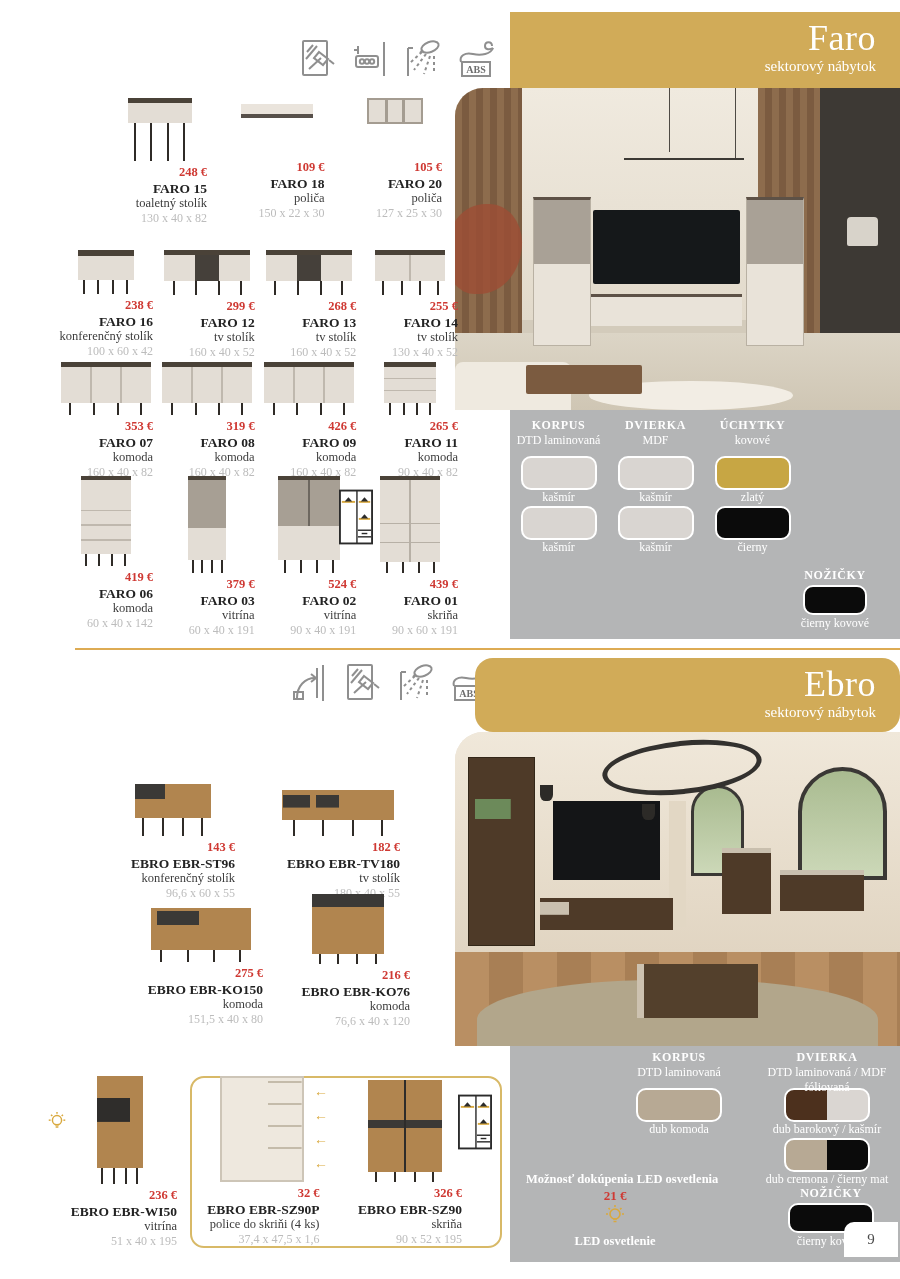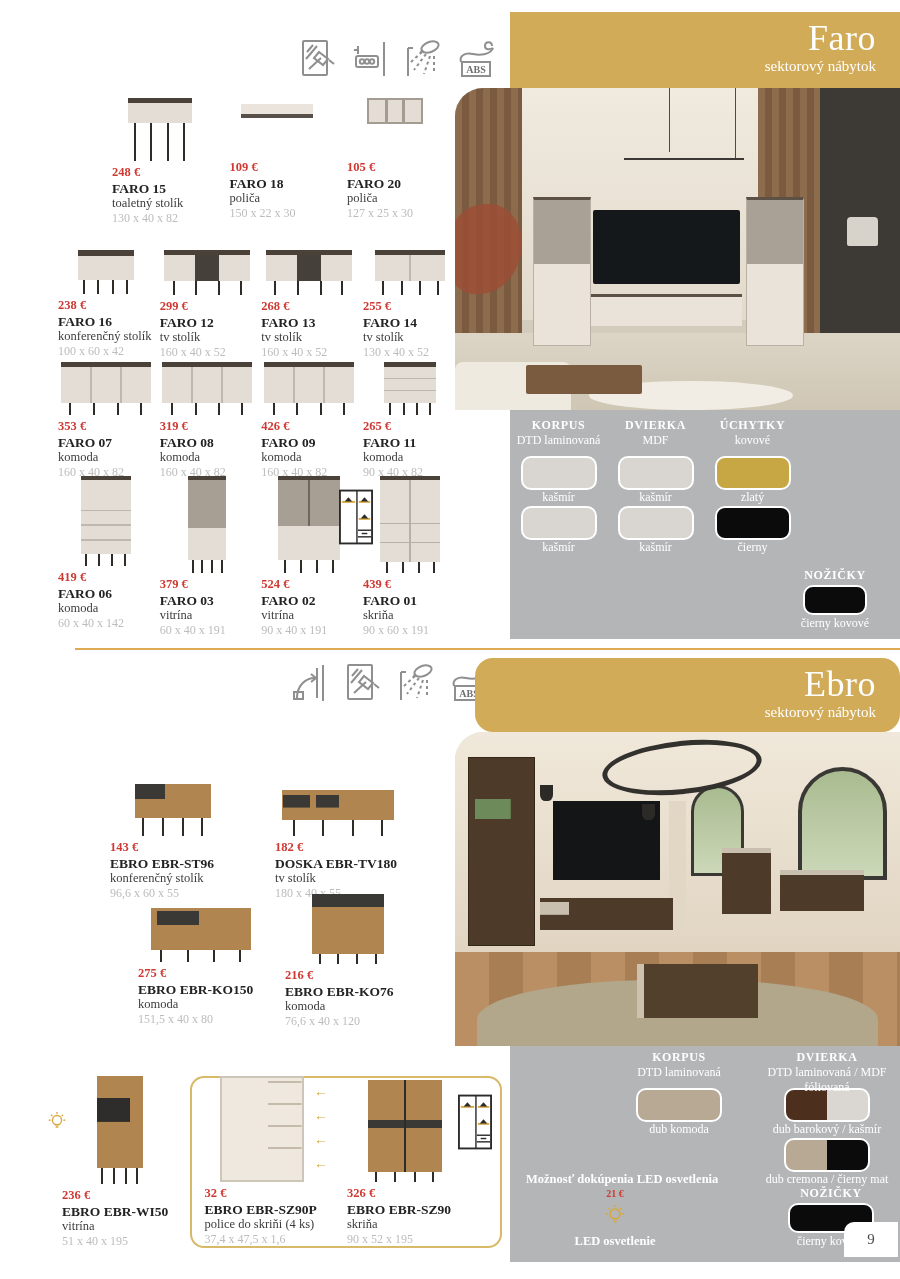--- a/index.html
+++ b/index.html
@@ -61,21 +61,21 @@
 
   
   .prod-row{position:absolute;display:flex;justify-content:space-between}
   #f-row1{left:112px;top:98px;width:330px;height:122px}
   #f-row2{left:58px;top:250px;width:400px;height:106px}
   #f-row3{left:58px;top:362px;width:400px;height:112px}
   #f-row4{left:58px;top:476px;width:400px;height:152px}
   #e-row1{left:110px;top:770px;width:290px;height:130px}
   #e-row2{left:138px;top:894px;width:272px;height:132px}
   #e-row3{left:62px;top:1076px;width:400px;height:170px}
-  .product{width:95px;display:flex;flex-direction:column;text-align:left}
+  .product{width:95px;display:flex;flex-direction:column;text-align:right}
   #e-row1 .product,#e-row2 .product{width:125px}
   #e-row3 .product{width:115px}
   .imgzone{flex:1;display:flex;align-items:flex-end;justify-content:center;position:relative;margin-bottom:4px}
   .f-price{font-size:12.5px;font-weight:bold;color:#cf3933;line-height:1.25}
   .f-name{font-size:13.5px;font-weight:bold;color:#232323;line-height:1.15}
   .f-desc{font-size:12.5px;color:#3c3c3c;line-height:1.15}
   .f-dims{font-size:12px;color:#bcbcbc;line-height:1.2}
 
   
   .furn{--lh:14px}
@@ -126,21 +126,21 @@
   .sw-item{margin-bottom:2px}
   .sw-box{width:76px;height:34px;border:2px solid #fff;border-radius:10px;margin:2px auto 0;background:#ccc}
   #panel-ebro .sw-box{width:86px}
   .sw-label{font-size:12px;line-height:1.2}
   .legs-block{position:absolute;width:90px;text-align:center}
   #legs-faro{right:20px;top:158px}
   #legs-ebro{right:24px;top:140px}
   .legs-block .sw-box{width:64px;height:30px}
   .legs-block .sw-label{width:70px;margin:1px auto 0}
   .led-note{position:absolute;left:16px;top:126px;font-weight:bold;font-size:12.5px}
-  .led-price{position:absolute;left:60px;top:142px;width:90px;text-align:center;color:#cf3933;font-weight:bold;font-size:10px}
+  .led-price{position:absolute;left:60px;top:142px;width:90px;text-align:center;color:#cf3933;font-weight:bold;font-size:13px}
   .led-bulb-big{position:absolute;left:60px;top:158px;width:90px;text-align:center}
   .led-label{position:absolute;left:40px;top:188px;width:130px;text-align:center;font-weight:bold;font-size:12.5px}
   .pagebox{position:absolute;right:2px;bottom:5px;width:54px;height:35px;background:#fff;border-radius:10px 0 0 0;display:flex;align-items:center;justify-content:center;font-size:15px;color:#4a4a4a}
 
   .divider{position:absolute;left:75px;right:0;top:648px;height:2px}
   .goldbox{position:absolute;left:190px;top:1076px;width:312px;height:172px;border:2px solid #d8b967;border-radius:14px}
 </style>
 </head>
 <body>
 
@@ -590,21 +590,21 @@
   </div>
       <div class="product" data-interactable="false">
     <div class="imgzone" data-interactable="false">
 
       <div class="furn shape-tv-e" data-interactable="false">
             <div class="fb"></div>
           </div>
 
     </div>
     <div class="f-price" data-interactable="false">182 €</div>
-    <div class="f-name" data-interactable="false">DOSKA EBR-TV180</div>
+    <div class="f-name" data-interactable="false">EBRO EBR-TV180</div>
     <div class="f-desc" data-interactable="false">tv stolík</div>
     <div class="f-dims" data-interactable="false">180 x 40 x 55</div>
   </div>
     </div>
   <div class="prod-row" id="e-row2" data-interactable="false">
       <div class="product" data-interactable="false">
     <div class="imgzone" data-interactable="false">
 
       <div class="furn shape-sideboard-e" data-interactable="false">
             <div class="fb"></div>

